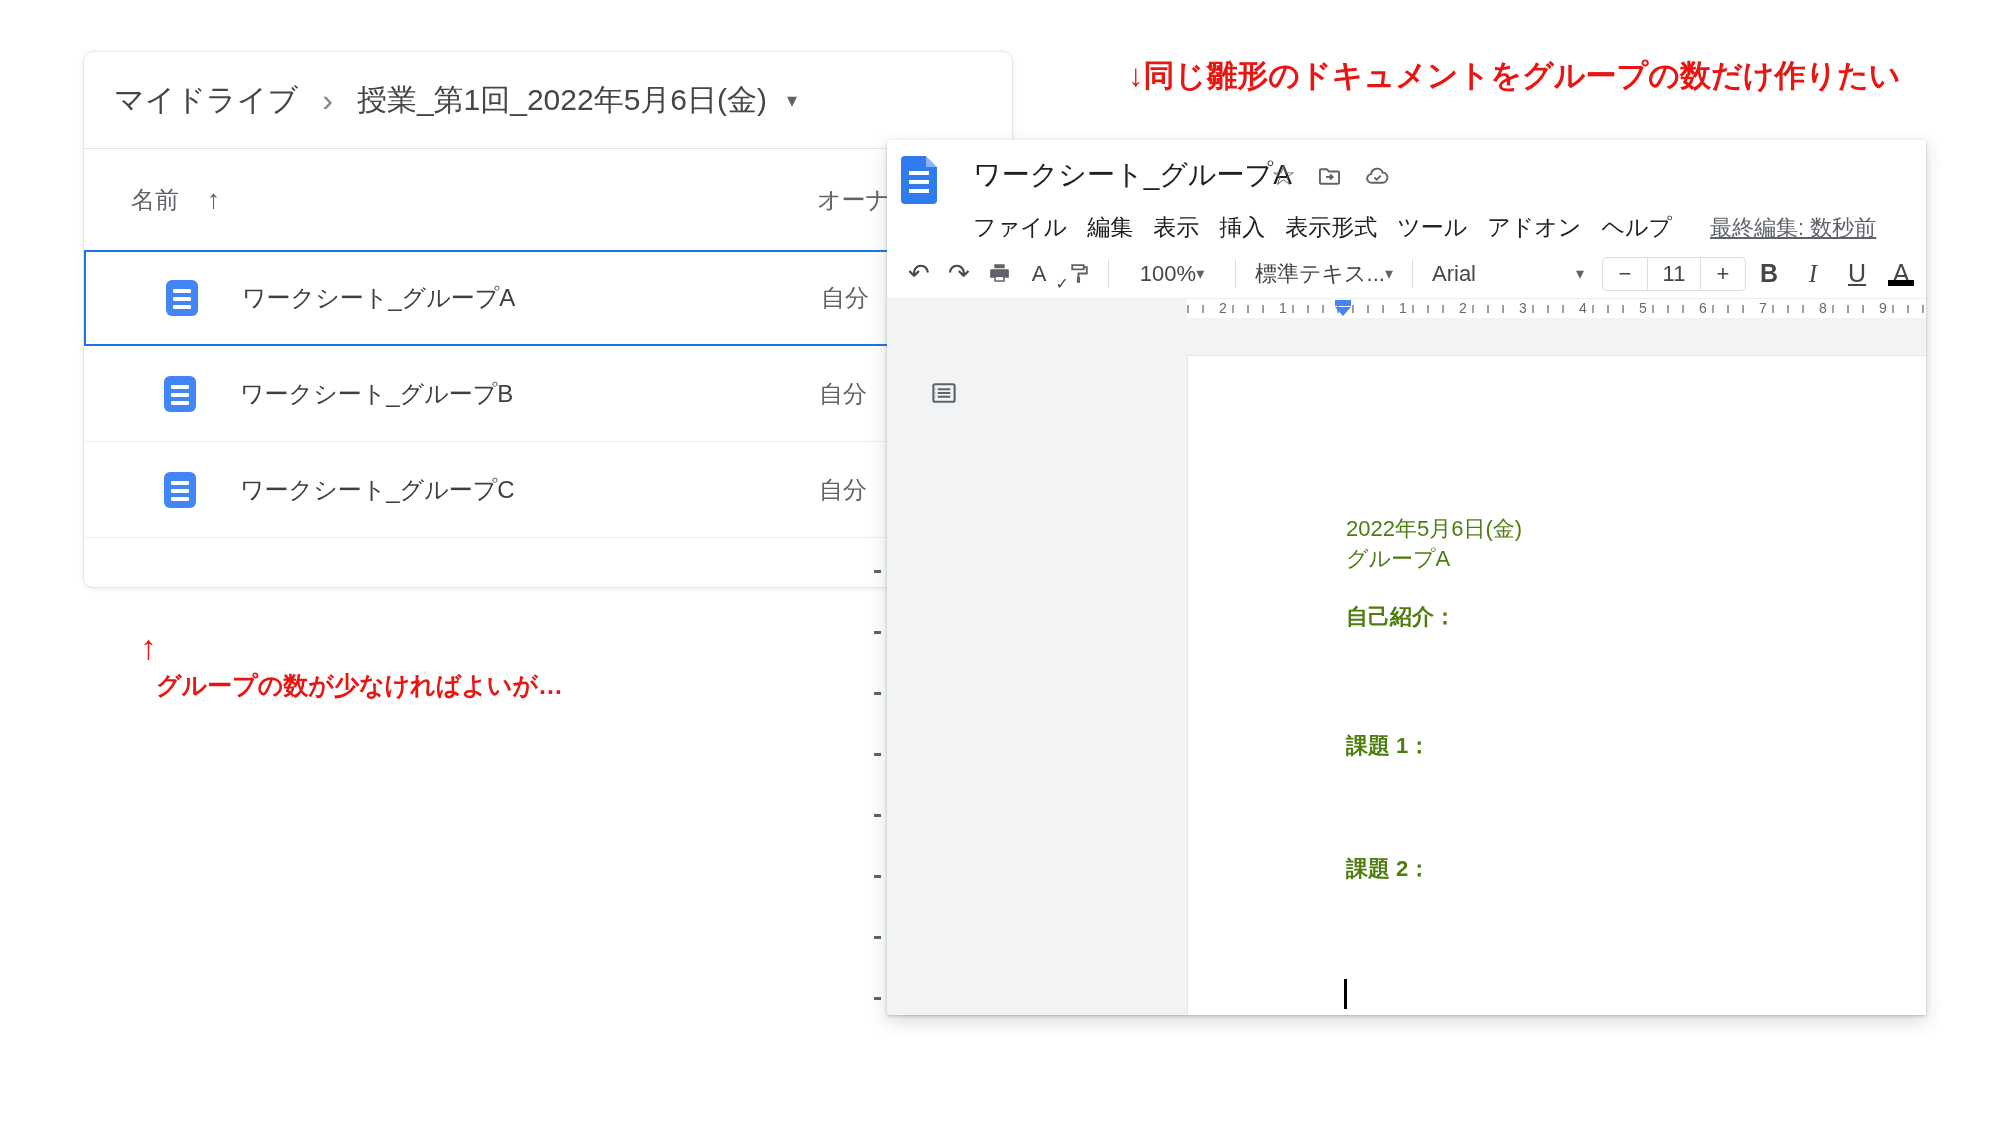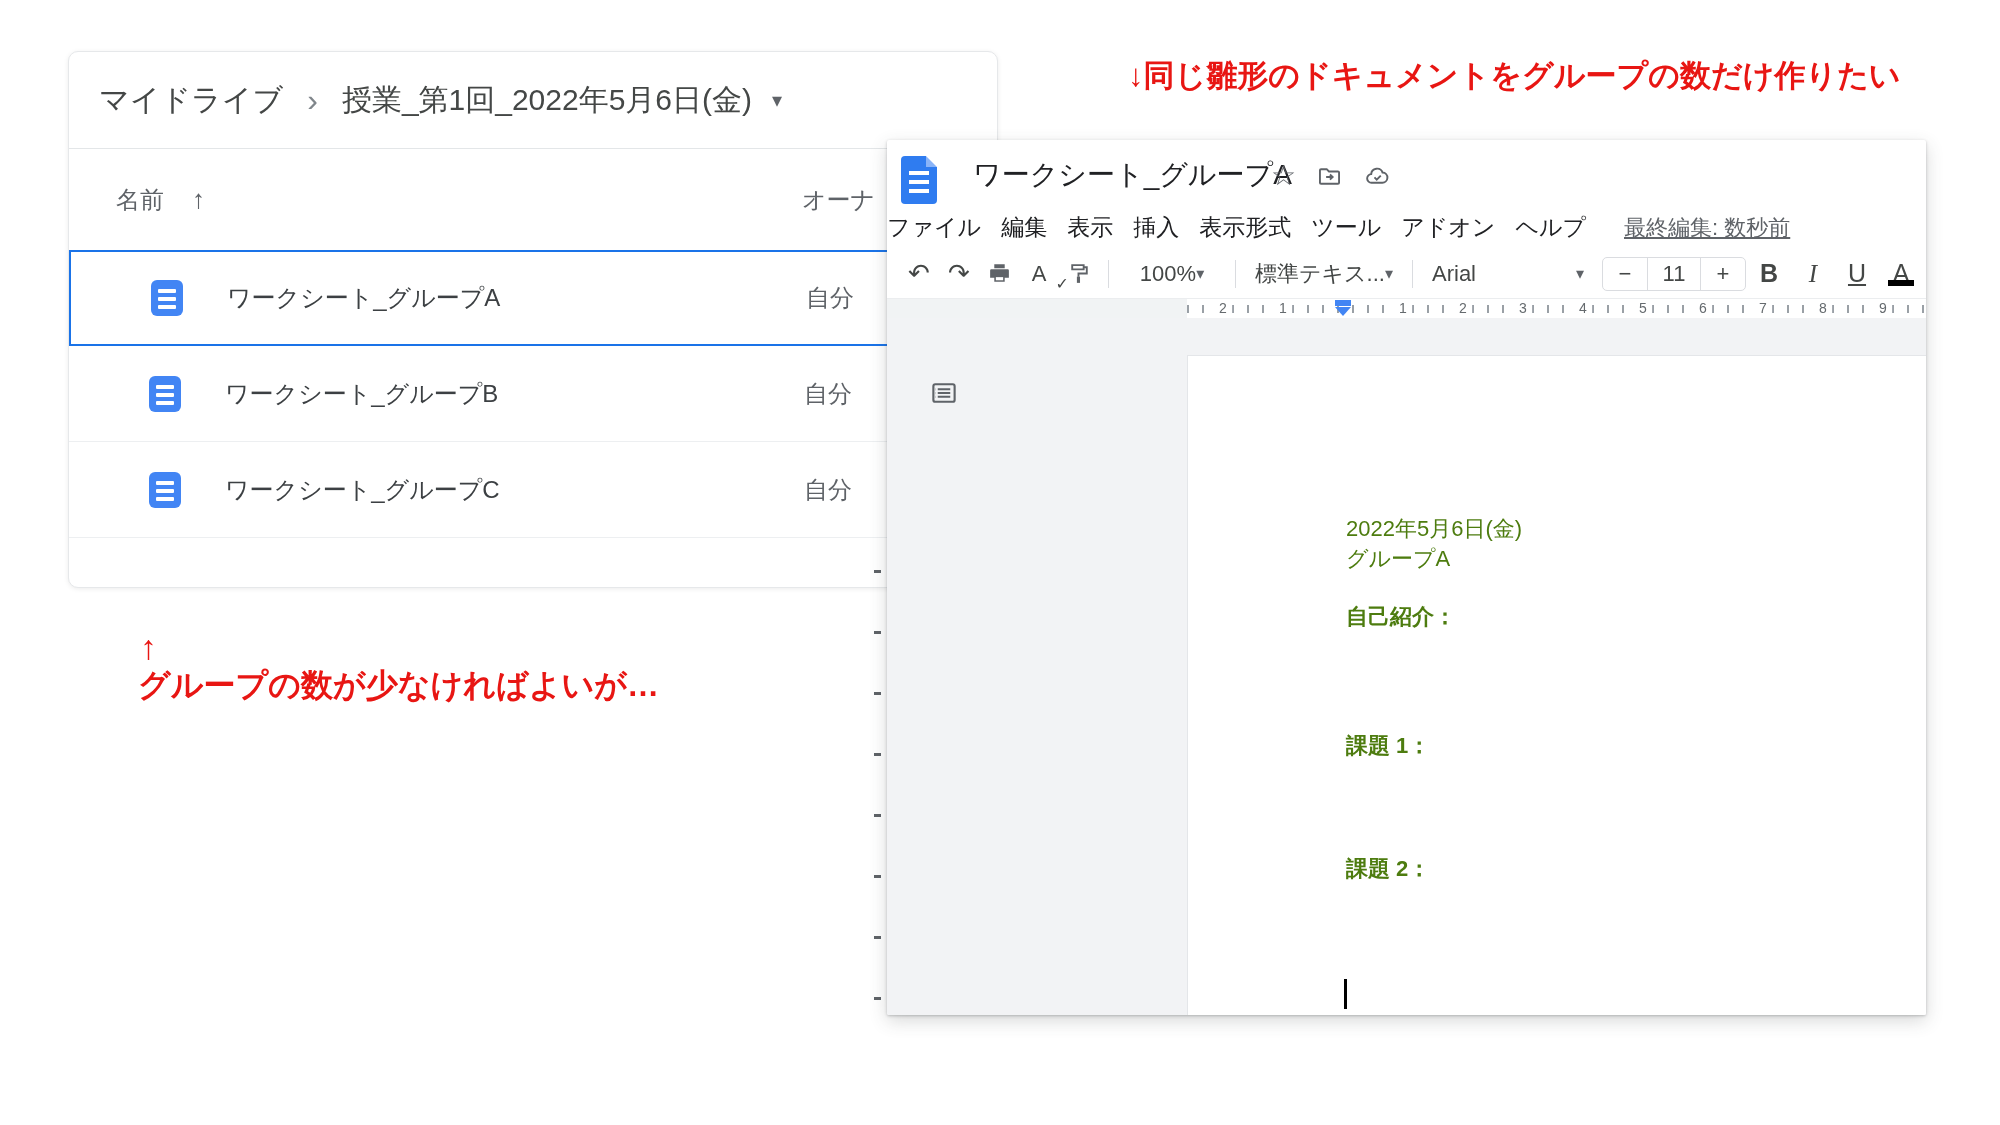--- a/index.html
+++ b/index.html
@@ -1,19 +1,19 @@
 <!DOCTYPE html>
 <html><head>
 <meta charset="utf-8">
 <style>
   * { margin:0; padding:0; box-sizing:border-box; }
   html,body { width:2000px; height:1125px; background:#fff; font-family:"Liberation Sans", sans-serif; position:relative; overflow:hidden; }
 
   
-  .drive-card { position:absolute; left:68px; top:51px; width:930px; height:537px; background:#fff;
+  .drive-card { position:absolute; left:83px; top:51px; width:930px; height:537px; background:#fff;
     border:1px solid #e6e8ea; border-radius:10px; box-shadow:0 1px 5px rgba(0,0,0,.08); overflow:hidden; }
   .breadcrumb { height:97px; display:flex; align-items:center; padding-left:30px; gap:24px;
     font-size:30px; color:#444746; border-bottom:1px solid #e3e6e8; }
   .crumb-sep { color:#80868b; font-size:32px; }
   .crumb-caret { color:#5f6368; font-size:20px; margin-left:-4px; }
   .list-header { height:101px; position:relative; display:flex; align-items:center; padding-left:47px; gap:28px;
     font-size:24px; color:#5f6368; }
   .sort-arrow { font-size:26px; color:#5f6368; }
   .owner-col { position:absolute; left:733px; top:0; height:100%; display:flex; align-items:center; white-space:nowrap; }
   .file-row { height:96px; position:relative; display:flex; align-items:center; padding-left:80px;
@@ -22,38 +22,38 @@
   .doc-icon { width:32px; height:36px; background:#4285f4; border-radius:6px; position:relative; flex:0 0 32px; }
   .doc-icon i { position:absolute; left:7px; right:7px; top:9px; height:4px; background:#fff; border-radius:1px;
     box-shadow:0 8px 0 #fff, 0 16px 0 #fff; }
   .file-name { margin-left:44px; font-size:24px; color:#3c4043; }
   .file-owner { position:absolute; left:735px; font-size:24px; color:#5f6368; }
 
   
   .note-top { position:absolute; left:1128px; top:55px; font-size:31px; font-weight:bold; color:#e81613; white-space:nowrap; }
   .note-left { position:absolute; left:138px; top:628px; color:#e81613; font-weight:bold; }
   .note-left .arrow { display:block; font-size:34px; line-height:38px; margin-left:2px; }
-  .note-left .l { display:block; font-size:32px; line-height:38px; white-space:nowrap; }
+  .note-left .l { display:block; font-size:25px; line-height:38px; white-space:nowrap;margin-left:18px; }
 
   
   .vtick { position:absolute; left:874px; width:7px; height:3px; background:#5f6368; }
 
   
   .docs-window { position:absolute; left:887px; top:140px; width:1039px; height:875px; background:#fff; border-radius:2px;
     box-shadow:0 1px 3px rgba(60,64,67,.3), 0 6px 18px rgba(60,64,67,.2); overflow:hidden; }
   .titlebar { position:relative; height:66px; }
   .docs-logo { position:absolute; left:14px; top:16px; width:36px; height:48px; background:#2f7cf0; border-radius:4px; }
   .docs-logo::before { content:""; position:absolute; top:0; right:0; width:0; height:0;
     border-bottom:11px solid #8ab4f8; border-right:11px solid #fff; }
   .docs-logo i { position:absolute; left:8px; right:8px; top:15px; height:4px; background:#fff;
     box-shadow:0 9px 0 #fff, 0 18px 0 #fff; }
   .doc-title { position:absolute; left:86px; top:16px; font-size:28px; color:#202124; white-space:nowrap; }
   .title-icons { position:absolute; left:384px; top:22px; display:flex; gap:20px; align-items:center; color:#5f6368; }
   .star { font-size:28px; line-height:28px; }
-  .menubar { height:43px; display:flex; align-items:center; gap:20px; font-size:23px; color:#202124;text-align:right; }
+  .menubar { height:43px; display:flex; align-items:center; padding-left:86px; gap:20px; font-size:23px; color:#202124;text-align:right; }
   .menu-item { white-space:nowrap; }
   .last-edit { margin-left:18px; font-size:22px; color:#5f6368; text-decoration:underline; white-space:nowrap; }
 
   .toolbar { height:50px; display:flex; align-items:center; padding-left:12px; border-bottom:1px solid #ebedef; color:#444746; }
   .tb-icon { width:40px; display:flex; justify-content:center; align-items:center; font-size:26px; color:#444746; }
   .tb-sep { width:1px; height:28px; background:#dadce0; margin:0 9px; }
   .tb-text { display:flex; align-items:center; font-size:22px; color:#444746; }
   .caret { font-size:16px; color:#5f6368; }
   .tb-zoom { width:108px; justify-content:center; padding:0 12px; }
   .tb-style { width:158px; justify-content:space-between; padding:0 10px; }

